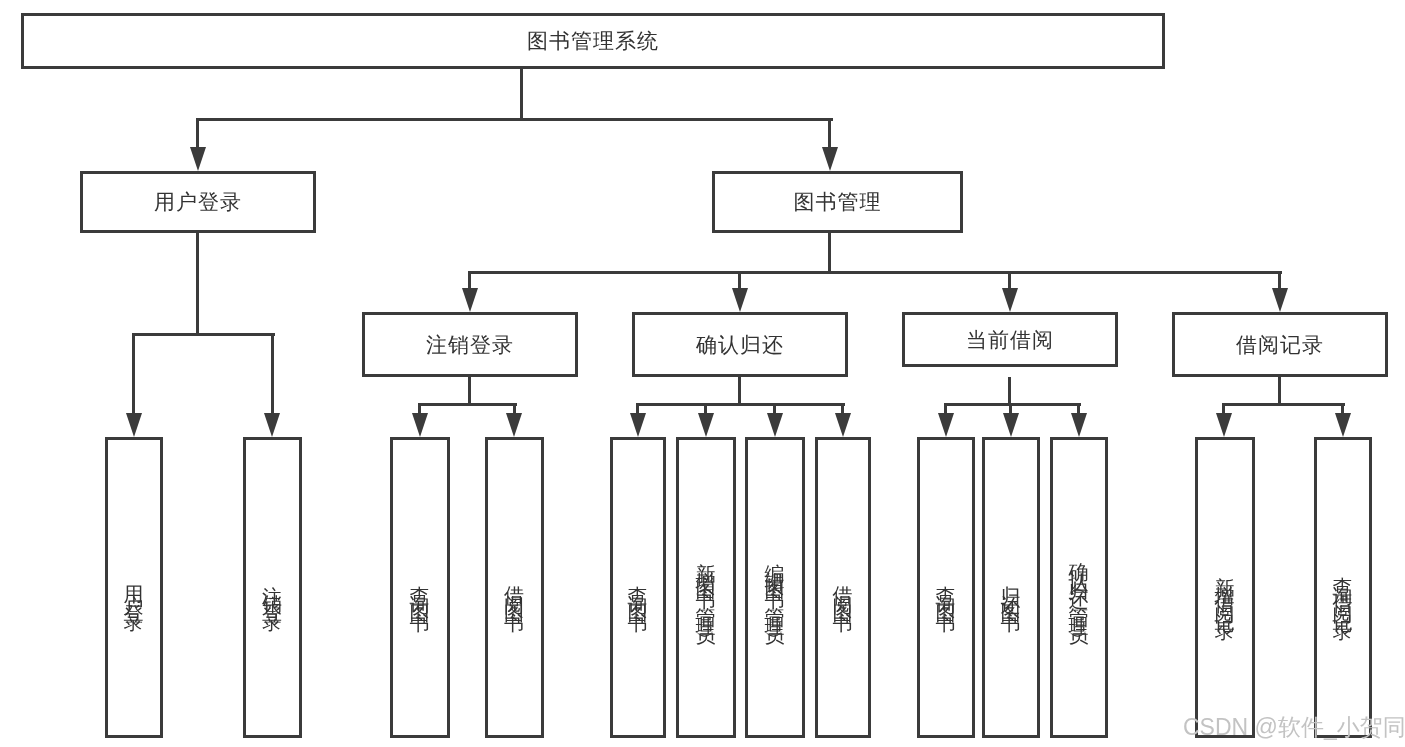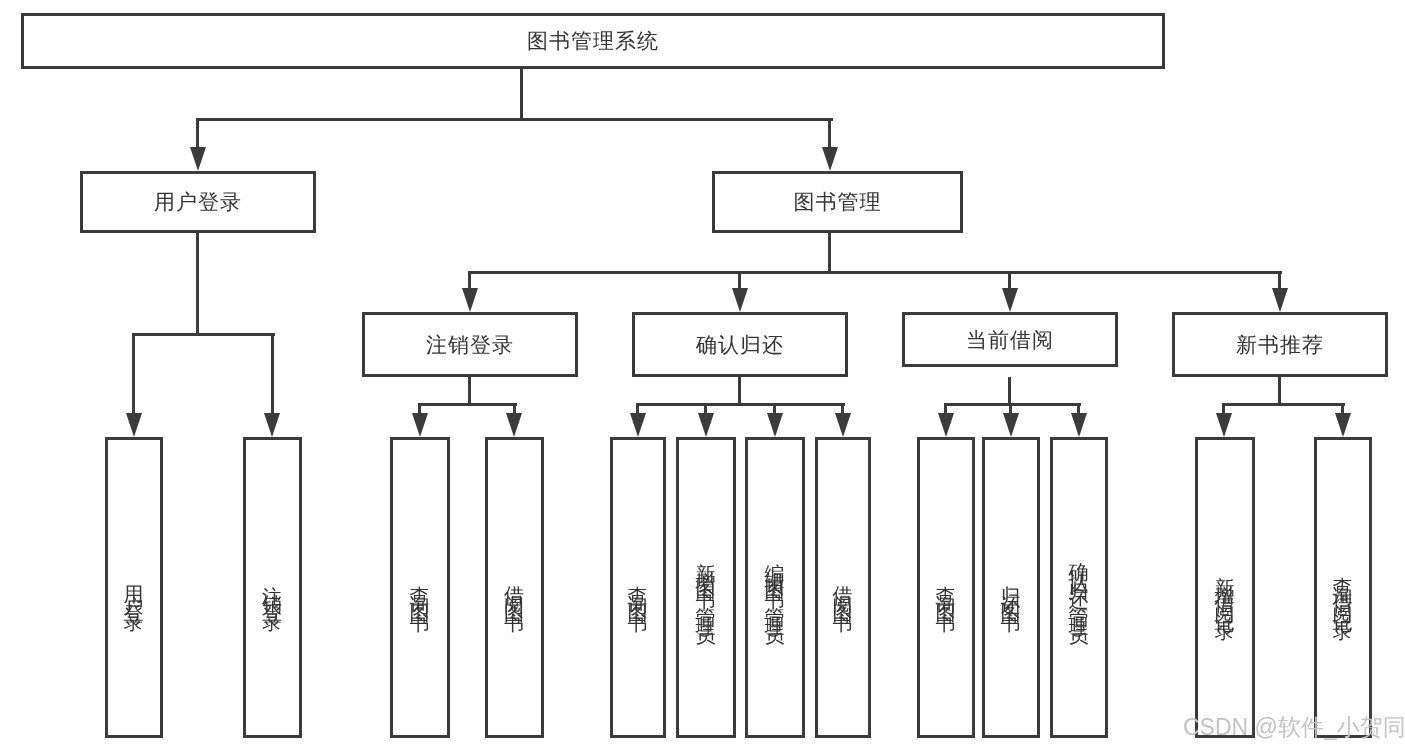--- a/index.html
+++ b/index.html
@@ -83,21 +83,21 @@
   <div class="vl" style="left:738px;top:274px;height:16px;"></div>
   <div class="arr" style="left:732px;top:288px;"></div>
   <div class="vl" style="left:1008px;top:274px;height:16px;"></div>
   <div class="arr" style="left:1002px;top:288px;"></div>
   <div class="vl" style="left:1278px;top:274px;height:16px;"></div>
   <div class="arr" style="left:1272px;top:288px;"></div>
 
   <div class="box" style="left:362px;top:312px;width:216px;height:65px;">注销登录</div>
   <div class="box" style="left:632px;top:312px;width:216px;height:65px;">确认归还</div>
   <div class="box" style="left:902px;top:312px;width:216px;height:55px;">当前借阅</div>
-  <div class="box" style="left:1172px;top:312px;width:216px;height:65px;">新书推荐</div>
+  <div class="box" style="left:1172px;top:312px;width:216px;height:65px;">借阅记录</div>
 
   <div class="vl" style="left:468px;top:377px;height:28px;"></div>
   <div class="hl" style="left:418px;top:403px;width:99px;"></div>
   <div class="vl" style="left:418px;top:406px;height:9px;"></div>
   <div class="arr" style="left:412px;top:413px;"></div>
   <div class="vl" style="left:513px;top:406px;height:9px;"></div>
   <div class="arr" style="left:506px;top:413px;"></div>
 
   <div class="vl" style="left:738px;top:377px;height:28px;"></div>
   <div class="hl" style="left:636px;top:403px;width:209px;"></div>

